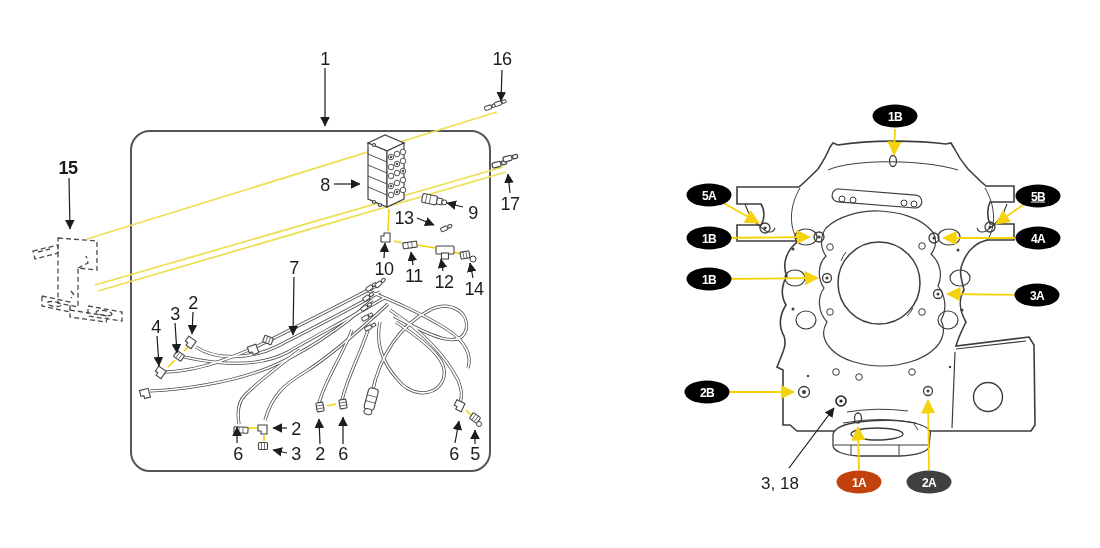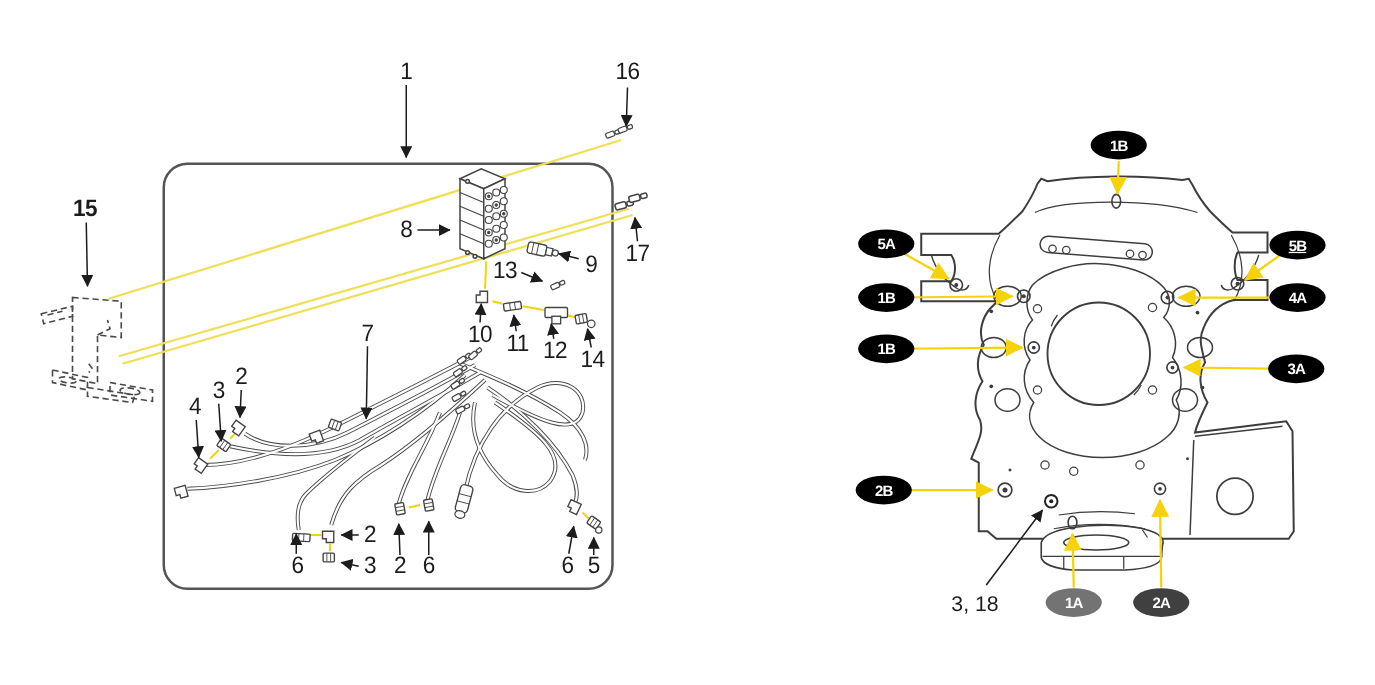--- a/index.html
+++ b/index.html
@@ -375,18 +375,18 @@
     </div>
 <div id="right-badges">
       <div class="badge" style="background: rgb(0, 0, 0); color: rgb(255, 255, 255); left: 895px; top: 116px;">1B</div>
       <div class="badge" style="background: rgb(0, 0, 0); color: rgb(255, 255, 255); left: 709px; top: 195px;">5A</div>
       <div class="badge" style="background: rgb(0, 0, 0); color: rgb(255, 255, 255); left: 709px; top: 238px;">1B</div>
       <div class="badge" style="background: rgb(0, 0, 0); color: rgb(255, 255, 255); left: 709px; top: 279px;">1B</div>
       <div class="badge" style="background: rgb(0, 0, 0); color: rgb(255, 255, 255); left: 707px; top: 392px;">2B</div>
       <div class="badge" style="background: rgb(0, 0, 0); color: rgb(255, 255, 255); left: 1038px; top: 196px; text-decoration: underline;">5B</div>
       <div class="badge" style="background: rgb(0, 0, 0); color: rgb(255, 255, 255); left: 1038px; top: 238px;">4A</div>
       <div class="badge" style="background: rgb(0, 0, 0); color: rgb(255, 255, 255); left: 1037px; top: 295px;">3A</div>
-      <div class="badge" style="background: #737373; color: rgb(255, 255, 255); left: 859px; top: 482px;">1A</div>
+      <div class="badge" style="background: #c2410c; color: rgb(255, 255, 255); left: 859px; top: 482px;">1A</div>
       <div class="badge" style="background: #404040; color: rgb(255, 255, 255); left: 929px; top: 482px;">2A</div>
     </div>
 <div class="note" style="left: 780px; top: 483px;">3, 18</div>
 
 </div>
 
 </body></html>

